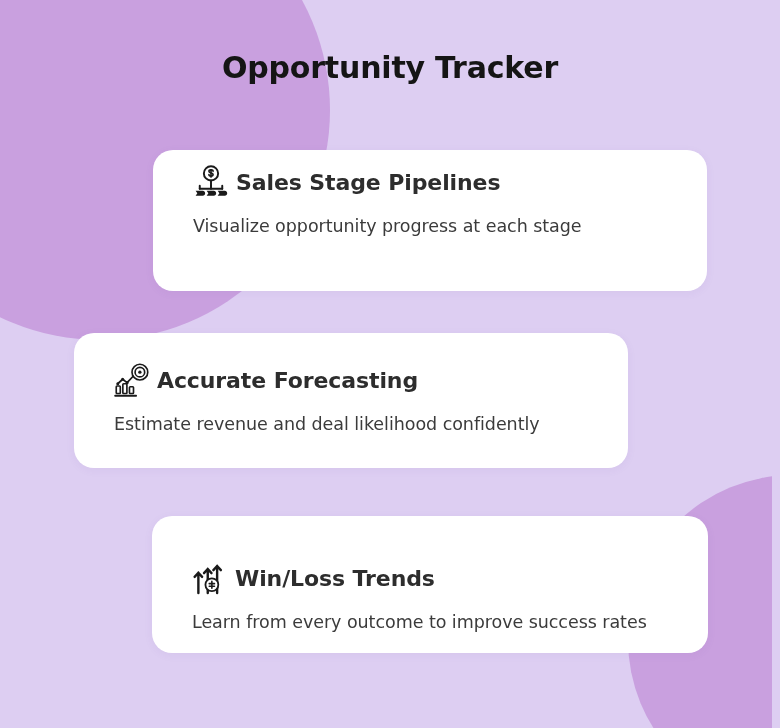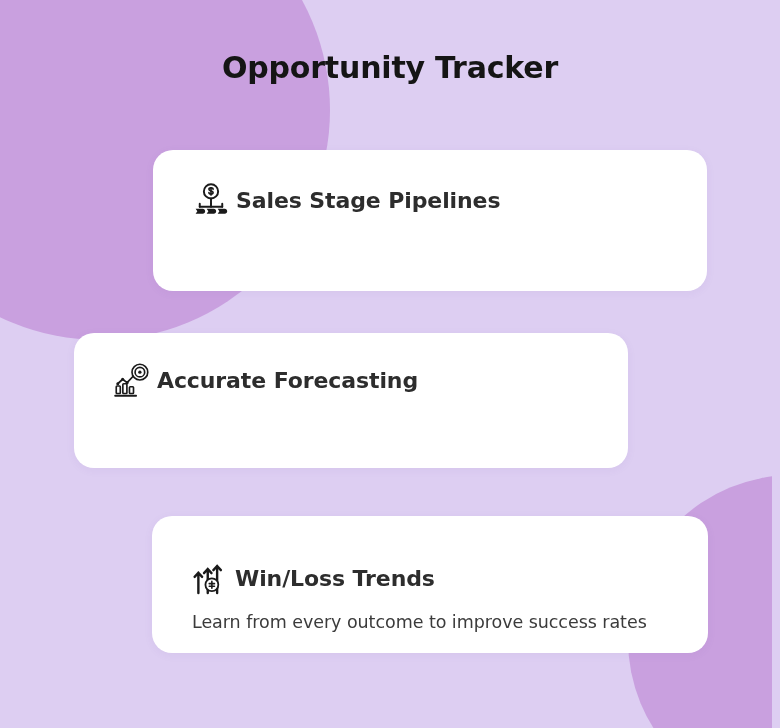--- a/index.html
+++ b/index.html
@@ -66,21 +66,21 @@
 
   
   .card {
     position: absolute;
     background: #ffffff;
     border-radius: 20px;
     box-sizing: border-box;
     z-index: 4;
     box-shadow: 0 2px 10px rgba(110, 70, 150, 0.06);
   }
-  .card-1 { left: 153px; top: 150px;  width: 554px; height: 141px; padding: 32px 0 0 40px; }
+  .card-1 { left: 153px; top: 150px;  width: 554px; height: 141px; padding: 14px 0 0 40px; }
   .card-2 { left: 74px;  top: 333px;  width: 554px; height: 135px; padding: 29px 0 0 40px; }
   .card-3 { left: 152px; top: 516px;  width: 556px; height: 137px; padding: 44px 0 0 40px; }
 
   .card-head {
     display: flex;
     align-items: center;
     gap: 7px;
   }
   .card-icon {
     width: 36px;
@@ -128,20 +128,21 @@
           <path d="M24 22v7" stroke="currentColor" stroke-width="2.6" stroke-linecap="round"></path>
           <path d="M9 33h30" stroke="currentColor" stroke-width="2.6" stroke-linecap="round"></path>
           <path d="M9 33v-4M39 33v-4M24 33v-4" stroke="currentColor" stroke-width="2.6" stroke-linecap="round"></path>
           <path d="M3.5 35.5h9.5c1.8 0 3.2 1.5 3.2 3.4s-1.4 3.4-3.2 3.4H3.5l2.3-3.4-2.3-3.4z" fill="currentColor"></path>
           <path d="M18.2 35.5h9.5c1.8 0 3.2 1.5 3.2 3.4s-1.4 3.4-3.2 3.4h-9.5l2.3-3.4-2.3-3.4z" fill="currentColor"></path>
           <path d="M32.9 35.5h9.5c1.8 0 3.2 1.5 3.2 3.4s-1.4 3.4-3.2 3.4h-9.5l2.3-3.4-2.3-3.4z" fill="currentColor"></path>
         </svg>
       </span>
       <span class="card-title">Sales Stage Pipelines</span>
     </div>
+    <div class="card-desc">Visualize opportunity progress at each stage</div>
   </div>
 
   <div class="card card-2">
     <div class="card-head">
       <span class="card-icon">
         <svg viewBox="0 0 48 48" fill="none" xmlns="http://www.w3.org/2000/svg">
           <circle cx="34.5" cy="13.5" r="10.5" stroke="currentColor" stroke-width="2.2"></circle>
           <circle cx="34.5" cy="13.5" r="6.4" stroke="currentColor" stroke-width="2.2"></circle>
           <circle cx="34.5" cy="13.5" r="2.2" fill="currentColor"></circle>
           <path d="M5 29l6.5-6 6 4.5 8-8.5" stroke="currentColor" stroke-width="2.3" stroke-linecap="round" stroke-linejoin="round"></path>
@@ -149,20 +150,21 @@
           <circle cx="11.5" cy="23" r="2" fill="currentColor"></circle>
           <circle cx="17.5" cy="27.5" r="2" fill="currentColor"></circle>
           <rect x="3" y="32" width="5.4" height="10" rx="1" stroke="currentColor" stroke-width="2.2"></rect>
           <rect x="11.8" y="29" width="5.4" height="13" rx="1" stroke="currentColor" stroke-width="2.2"></rect>
           <rect x="20.6" y="33" width="5.4" height="9" rx="1" stroke="currentColor" stroke-width="2.2"></rect>
           <path d="M1.5 45h28" stroke="currentColor" stroke-width="2.4" stroke-linecap="round"></path>
         </svg>
       </span>
       <span class="card-title">Accurate Forecasting</span>
     </div>
+    <div class="card-desc">Estimate revenue and deal likelihood confidently</div>
   </div>
 
   <div class="card card-3">
     <div class="card-head">
       <span class="card-icon">
         <svg viewBox="0 0 48 48" fill="none" xmlns="http://www.w3.org/2000/svg">
           <path d="M8.5 44V17m0 0l-5 5.5m5-5.5l5 5.5" stroke="currentColor" stroke-width="3.2" stroke-linecap="round" stroke-linejoin="round"></path>
           <path d="M21 44V12m0 0l-5 5.5M21 12l5 5.5" stroke="currentColor" stroke-width="3.2" stroke-linecap="round" stroke-linejoin="round"></path>
           <path d="M33.5 44V8m0 0l-5 5.5M33.5 8l5 5.5" stroke="currentColor" stroke-width="3.2" stroke-linecap="round" stroke-linejoin="round"></path>
           <circle cx="26.5" cy="33" r="8.6" fill="#ffffff" stroke="currentColor" stroke-width="2.4"></circle>

